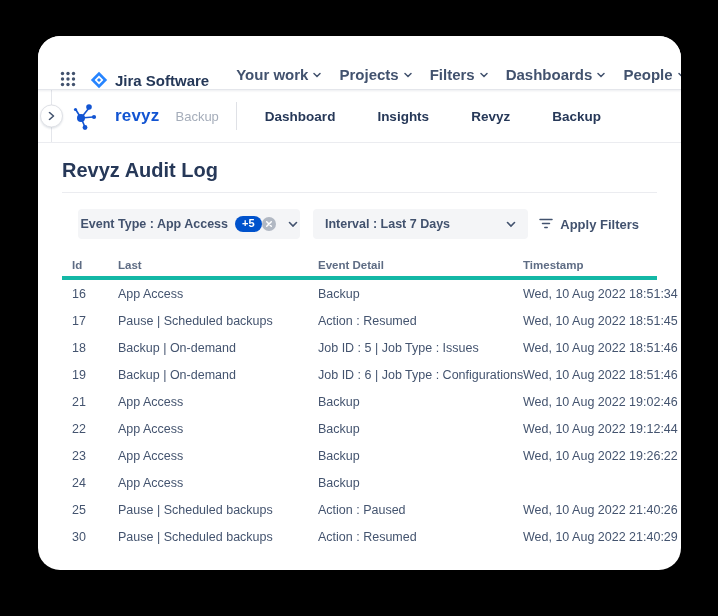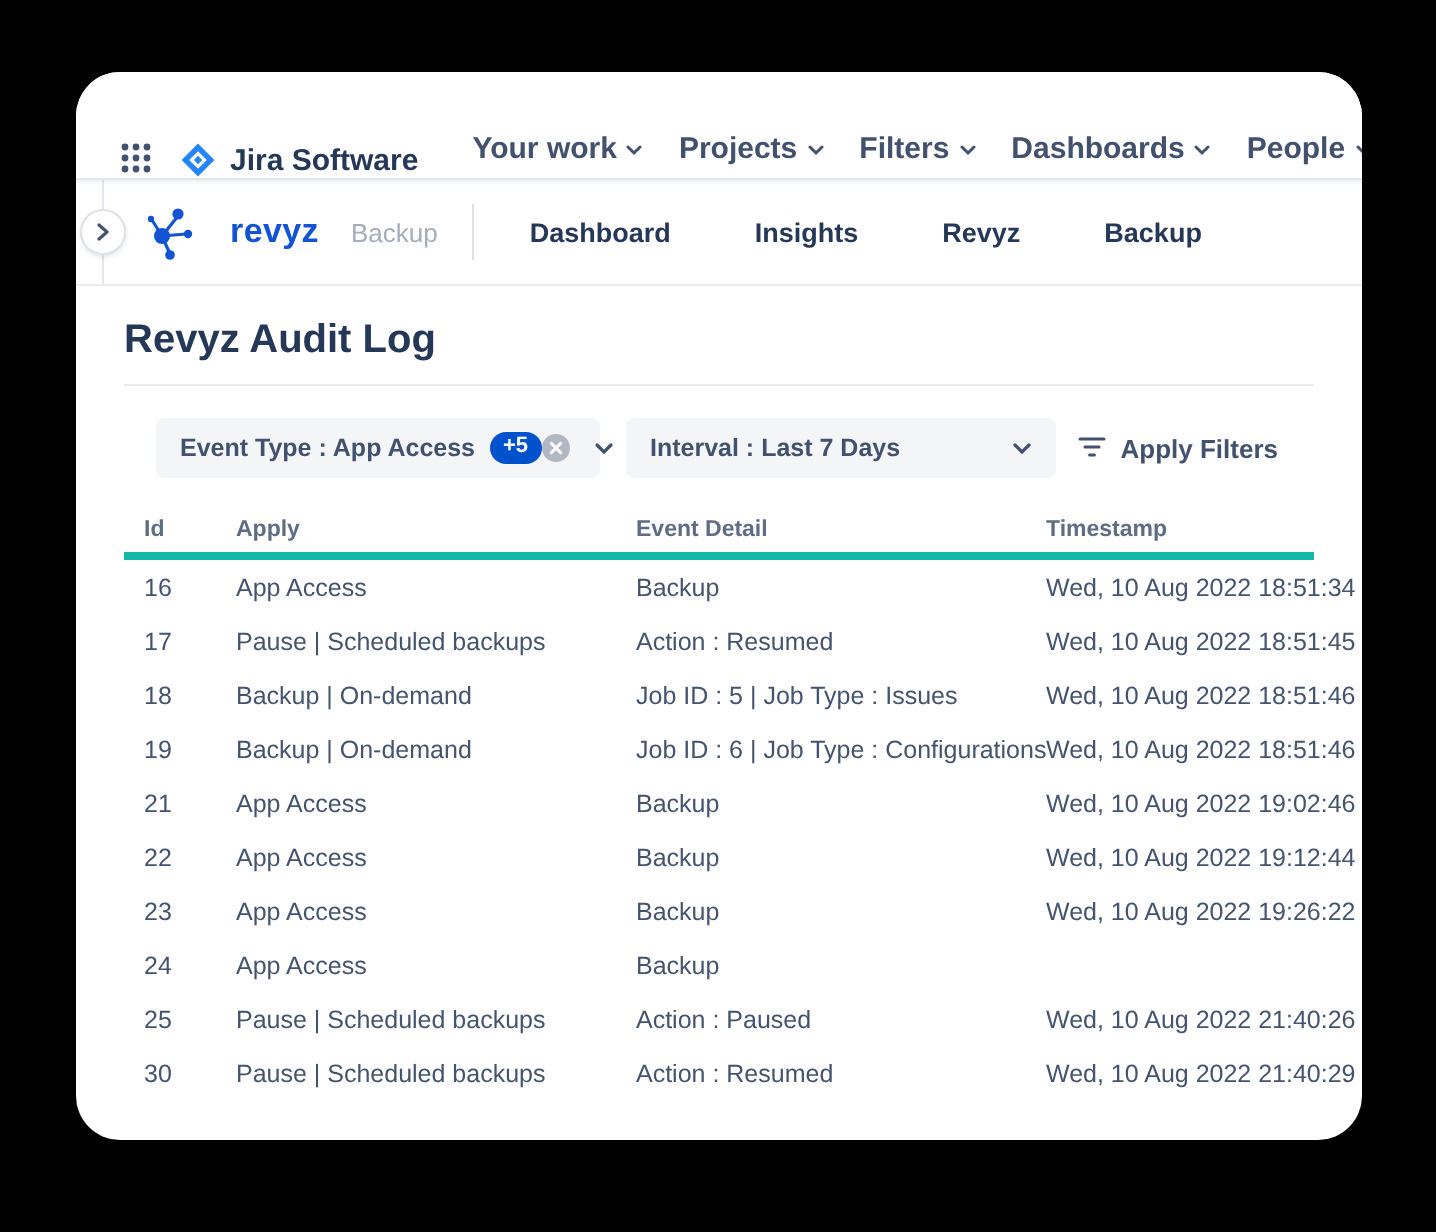--- a/index.html
+++ b/index.html
@@ -86,20 +86,21 @@
   .page-title { font-size: 20px; font-weight: 700; color: #263858; line-height: 26px; }
   .title-divider { height: 1px; background: #ebecf0; margin-top: 9px; }
 
   .filter-row { display: flex; align-items: center; margin: 16px 2px 0 16px; height: 30px; }
   .chip {
     display: inline-flex; align-items: center;
     background: #F4F5F7; border-radius: 4px;
     height: 30px; padding: 0 12px;
     cursor: pointer; border: none;
     font-family: "Liberation Sans", sans-serif;
+    justify-content: center;
   }
   .chip-1 { width: 222px; }
   .chip-2 { width: 215px; margin-left: 13px; }
   .chip-label { font-size: 12.5px; font-weight: 700; color: #42526E; white-space: nowrap; }
   .chip-badge {
     background: #0052CC; color: #fff;
     font-size: 11px; font-weight: 700;
     border-radius: 10px; padding: 2px 7px 3px;
     margin-left: 7px; line-height: 11px;
   }
@@ -277,21 +278,21 @@
             <path d="M1 1.5 H13 M3.5 5.5 H10.5 M5.8 9.5 H8.2" stroke="#42526E" stroke-width="1.5" stroke-linecap="round"></path>
           </svg>
         </span>
         <span>Apply Filters</span>
       </button>
     </div>
 
     <div class="audit-table">
       <div class="t-head">
         <span>Id</span>
-        <span>Apply</span>
+        <span>Last</span>
         <span>Event Detail</span>
         <span>Timestamp</span>
       </div>
       <div>
   <div class="t-row">
     <span>16</span>
     <span>App Access</span>
     <span>Backup</span>
     <span>Wed, 10 Aug 2022 18:51:34</span>
   </div>

